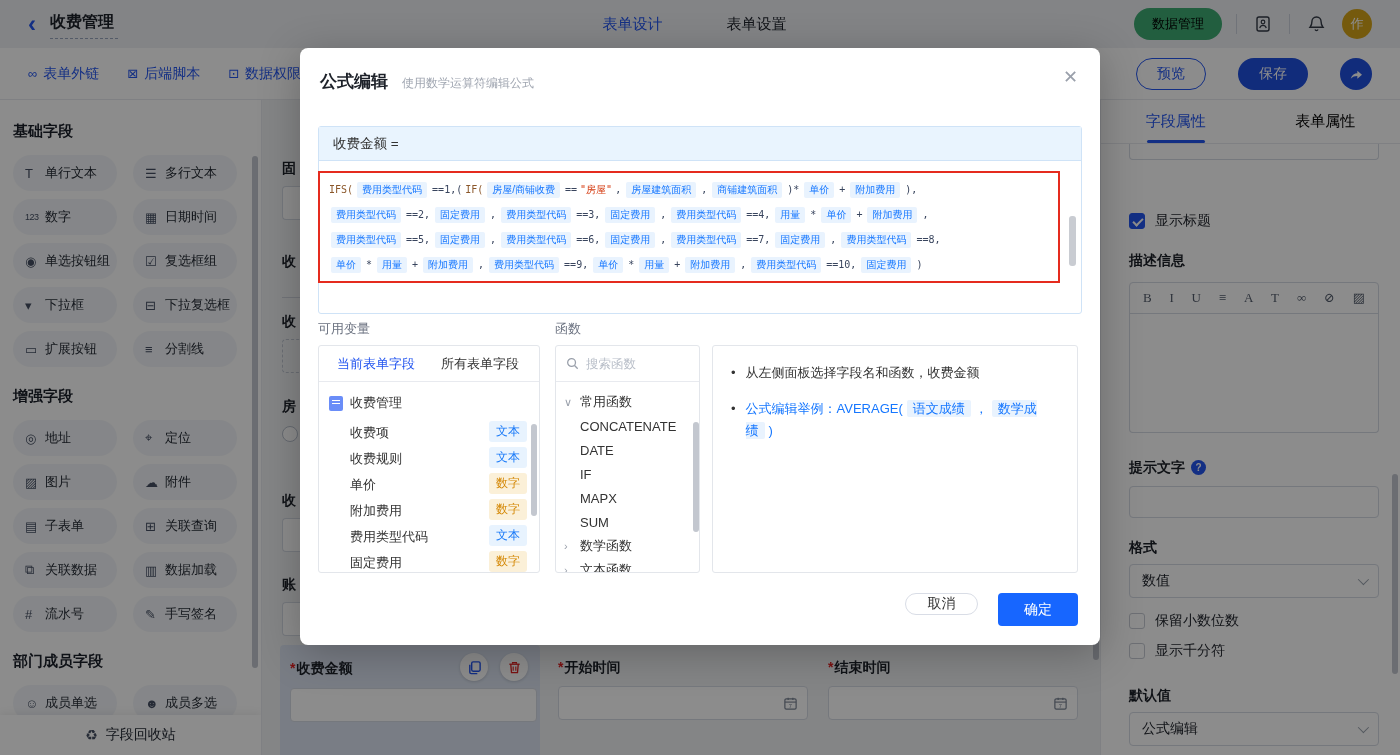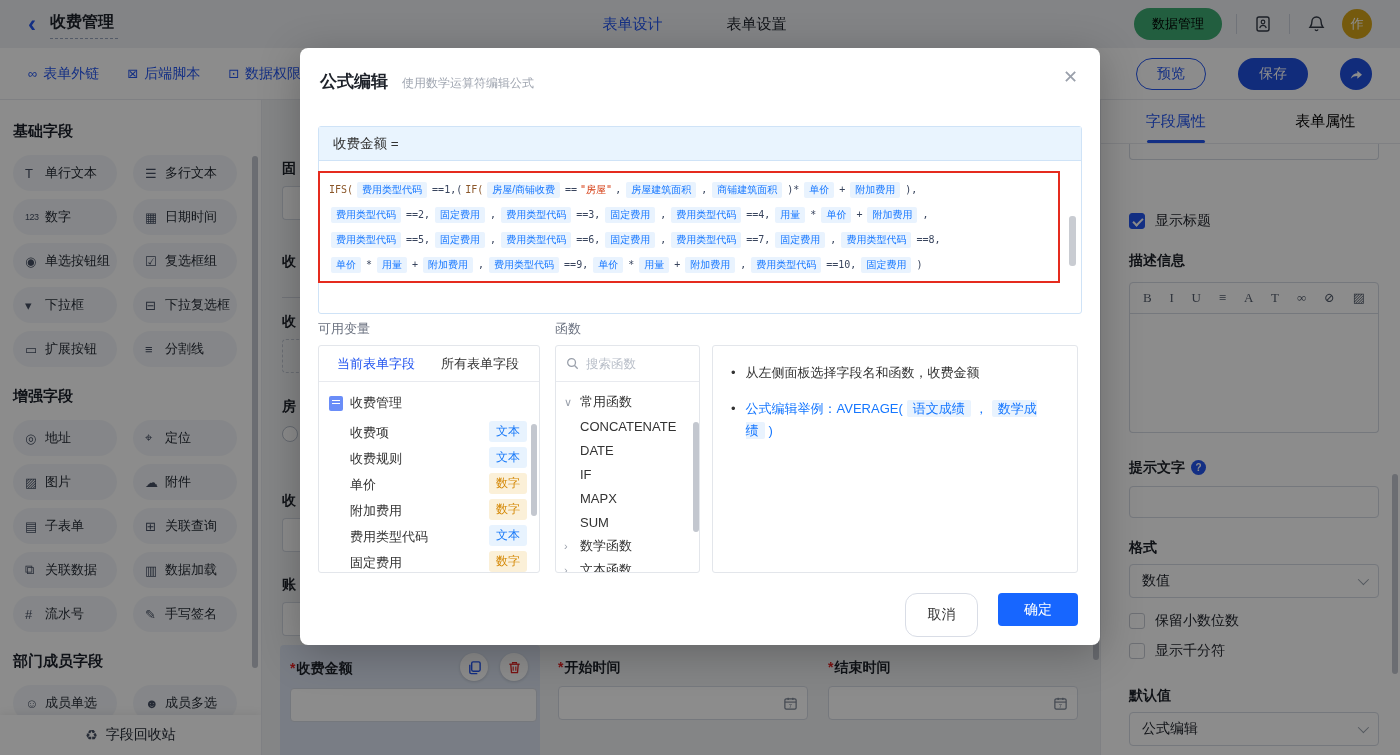--- a/index.html
+++ b/index.html
@@ -134,21 +134,21 @@
   .fn-chev { color:#9aa0ab; font-size:11px; width:10px; }
   .fn-item { height:24px; display:flex; align-items:center; padding-left:16px; font-size:13px; color:#333; cursor:pointer; }
   .fn-scroll { position:absolute; right:0px; top:40px; width:6px; height:110px; border-radius:3px; background:#c3c7cf; }
 
   .h-row { display:flex; margin-bottom:14px; font-size:13px; color:#333; line-height:1.7; }
   .h-dot { margin-right:10px; color:#333; }
   .h-blue { color:#1677ff; }
   .h-pill { color:#1677ff; background:#e9f3fe; padding:1px 6px; border-radius:2px; margin:0 4px; }
 
   .m-footer { position:absolute; top:545px; right:22px; display:flex; gap:20px; }
-  .btn-cancel { width:73px; height:44px; background:#fff; border:1px solid #d9dde6; border-radius:12px; font-size:14px; color:#333; cursor:pointer; font-family:inherit; }
+  .btn-cancel { width:73px; height:22px; background:#fff; border:1px solid #d9dde6; border-radius:12px; font-size:14px; color:#333; cursor:pointer; font-family:inherit; }
   .btn-ok { width:80px; height:33px; background:#1766ff; border:none; border-radius:4px; font-size:14px; color:#fff; cursor:pointer; font-family:inherit; }
 </style>
 </head>
 <body>
 
 <div class="app">
 
   <header class="topbar">
     <span class="back-chev">‹</span>
     <span class="doc-title-wrap">

